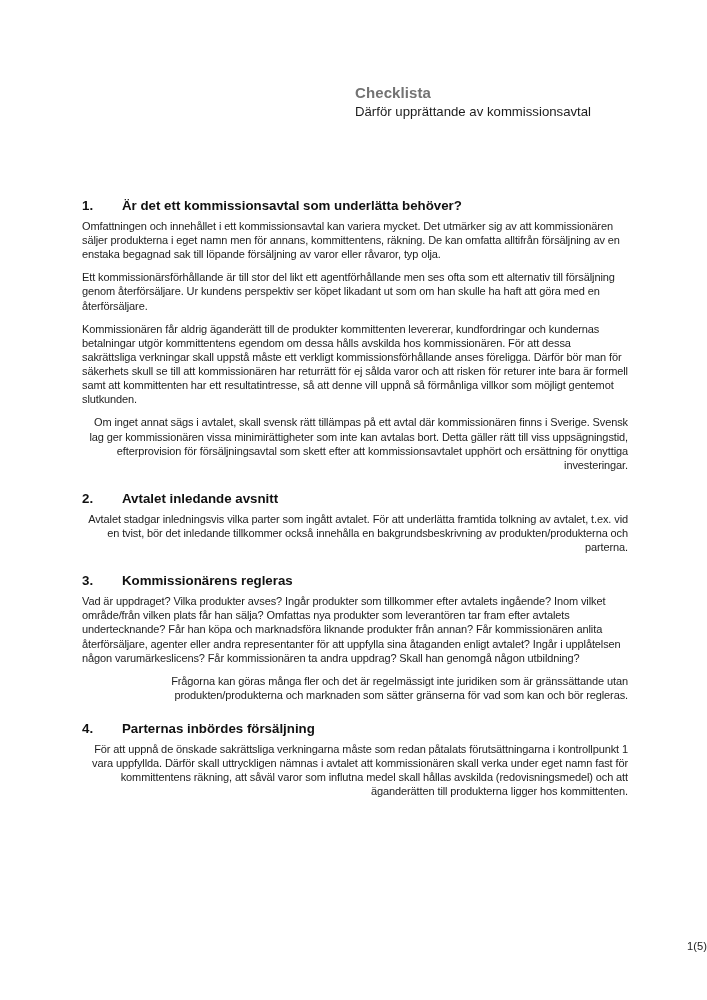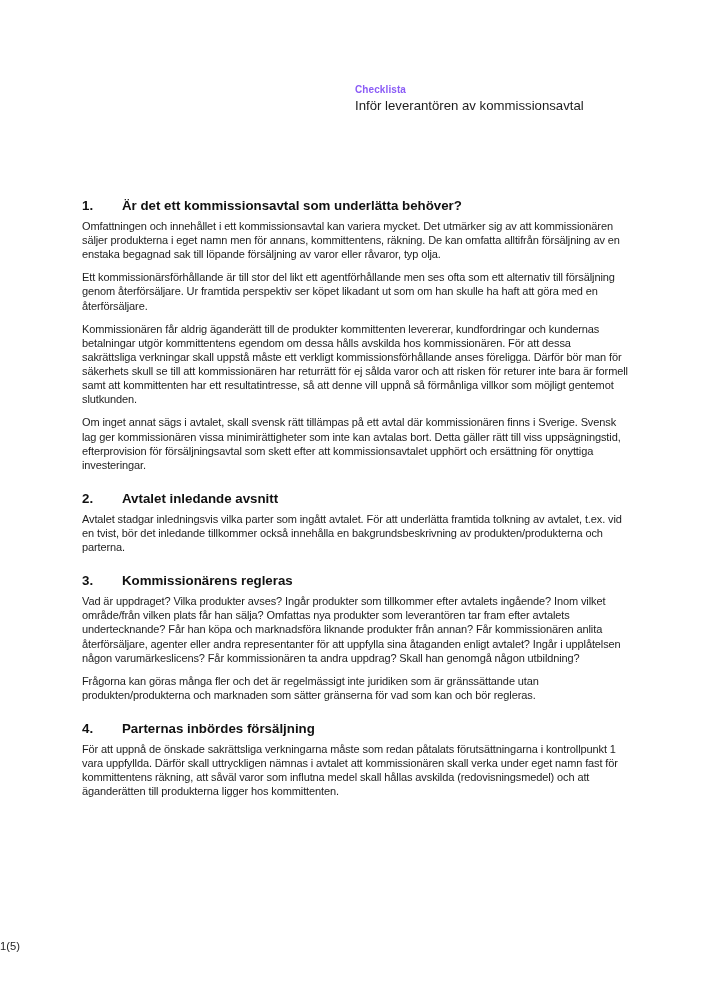--- a/index.html
+++ b/index.html
@@ -26,25 +26,25 @@
   }
   
   .title-block {
     position: absolute;
     left: 355px;
     top: 84px;
     width: 300px;
   }
   .doc-title {
     margin: 0;
-    font-size: 10px;
+    font-size: 15px;
     font-weight: bold;
     line-height: 1.25;
     letter-spacing: 0.1px;
-    color: #8b5cf6;
+    color: #737373;
   }
   .doc-subtitle {
     margin: 1px 0 0 0;
     font-size: 13.2px;
     font-weight: normal;
     line-height: 1.25;
     color: #1c1c1c;
   }
   
   .content {
@@ -80,58 +80,59 @@
   p.para {
     margin: 0 0 9px 0;
     font-size: 11px;
     line-height: 1.285;
     text-align: left;
     color: #1d1d1d;
     letter-spacing: -0.01em;
   }
   p.para:last-child {
     margin-bottom: 0;
+    text-align: right;
   }
   
   .section p.para + p.para {
     margin-top: 9px;
   }
   
   .footer {
     position: absolute;
     left: 0;
     top: 936px;
     width: 707px;
-    text-align: left;
+    text-align: right;
   }
   .page-num {
     font-size: 11.2px;
     color: #232323;
     font-family: "Liberation Sans", sans-serif;
   }
 </style>
 </head>
 <body>
 
 <div class="page">
 
   <div class="title-block">
     <h1 class="doc-title">Checklista</h1>
-    <div class="doc-subtitle">Inför leverantören av kommissionsavtal</div>
+    <div class="doc-subtitle">Därför upprättande av kommissionsavtal</div>
   </div>
 
   <div class="content">
 
     <div class="section">
       <h2 class="sec-head">
         <span class="sec-num">1.</span>
         <span class="sec-title">Är det ett kommissionsavtal som underlätta behöver?</span>
       </h2>
       <p class="para">Omfattningen och innehållet i ett kommissionsavtal kan variera mycket. Det utmärker sig av att kommissionären säljer produkterna i eget namn men för annans, kommittentens, räkning. De kan omfatta alltifrån försäljning av en enstaka begagnad sak till löpande försäljning av varor eller råvaror, typ olja.</p>
-      <p class="para">Ett kommissionärsförhållande är till stor del likt ett agentförhållande men ses ofta som ett alternativ till försäljning genom återförsäljare. Ur framtida perspektiv ser köpet likadant ut som om han skulle ha haft att göra med en återförsäljare.</p>
+      <p class="para">Ett kommissionärsförhållande är till stor del likt ett agentförhållande men ses ofta som ett alternativ till försäljning genom återförsäljare. Ur kundens perspektiv ser köpet likadant ut som om han skulle ha haft att göra med en återförsäljare.</p>
       <p class="para">Kommissionären får aldrig äganderätt till de produkter kommittenten levererar, kundfordringar och kundernas betalningar utgör kommittentens egendom om dessa hålls avskilda hos kommissionären. För att dessa sakrättsliga verkningar skall uppstå måste ett verkligt kommissionsförhållande anses föreligga. Därför bör man för säkerhets skull se till att kommissionären har returrätt för ej sålda varor och att risken för returer inte bara är formell samt att kommittenten har ett resultatintresse, så att denne vill uppnå så förmånliga villkor som möjligt gentemot slutkunden.</p>
       <p class="para">Om inget annat sägs i avtalet, skall svensk rätt tillämpas på ett avtal där kommissionären finns i Sverige. Svensk lag ger kommissionären vissa minimirättigheter som inte kan avtalas bort. Detta gäller rätt till viss uppsägningstid, efterprovision för försäljningsavtal som skett efter att kommissionsavtalet upphört och ersättning för onyttiga investeringar.</p>
     </div>
 
     <div class="section">
       <h2 class="sec-head">
         <span class="sec-num">2.</span>
         <span class="sec-title">Avtalet inledande avsnitt</span>
       </h2>
       <p class="para">Avtalet stadgar inledningsvis vilka parter som ingått avtalet. För att underlätta framtida tolkning av avtalet, t.ex. vid en tvist, bör det inledande tillkommer också innehålla en bakgrundsbeskrivning av produkten/produkterna och parterna.</p>

